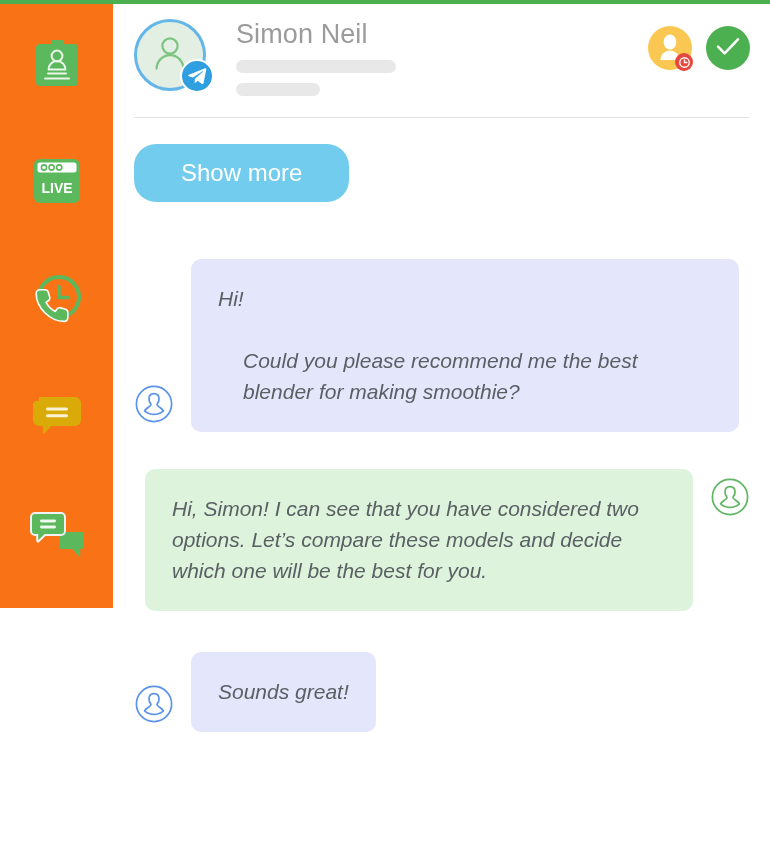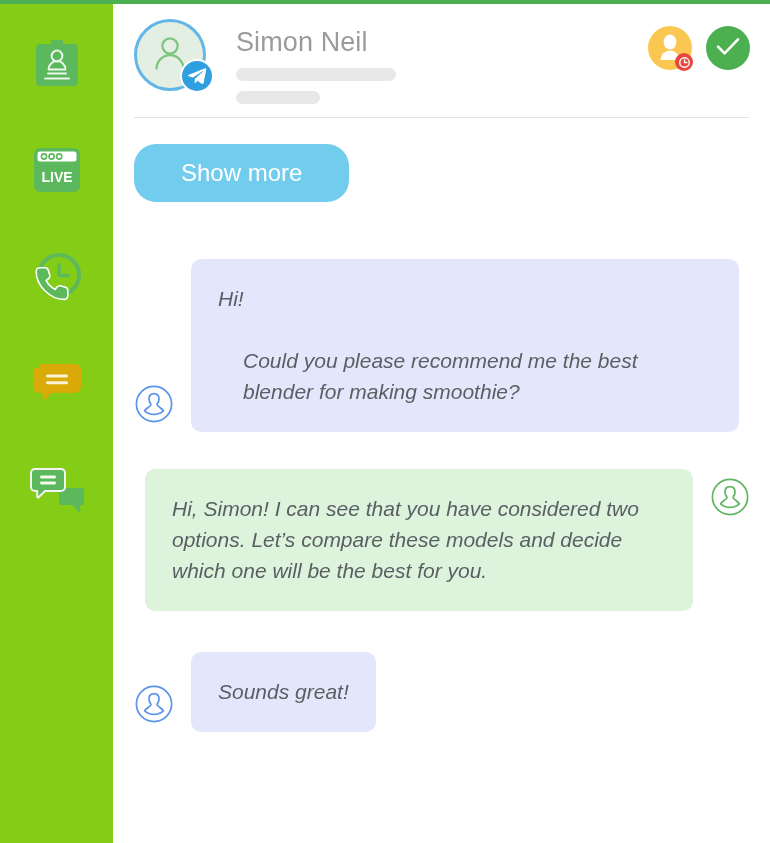--- a/index.html
+++ b/index.html
@@ -32,27 +32,28 @@
     height: 4px;
     background: #4caf50;
   }
 
   
   .rail {
     position: absolute;
     left: 0;
     top: 4px;
     width: 113px;
-    height: 839px;
-    background: #84cc16;
+    height: 604px;
+    background: #f97316;
     display: flex;
     flex-direction: column;
     align-items: center;
     padding-top: 24px;
     box-sizing: border-box;
+    gap: 11px;
   }
   .rail-item {
     width: 70px;
     height: 70px;
     margin-bottom: 37px;
     display: flex;
     align-items: center;
     justify-content: center;
     cursor: pointer;
   }
@@ -113,21 +114,21 @@
     border-radius: 50%;
     background: #2f9fe0;
     border: 2px solid #ffffff;
     box-sizing: border-box;
     display: flex;
     align-items: center;
     justify-content: center;
   }
   .header-text {
     margin-left: 26px;
-    margin-top: 22px;
+    margin-top: 14px;
     flex: 1 1 auto;
     min-width: 0;
   }
   .contact-name {
     font-size: 27px;
     color: #9b9b9b;
     line-height: 32px;
     letter-spacing: 0.1px;
     white-space: nowrap;
   }

